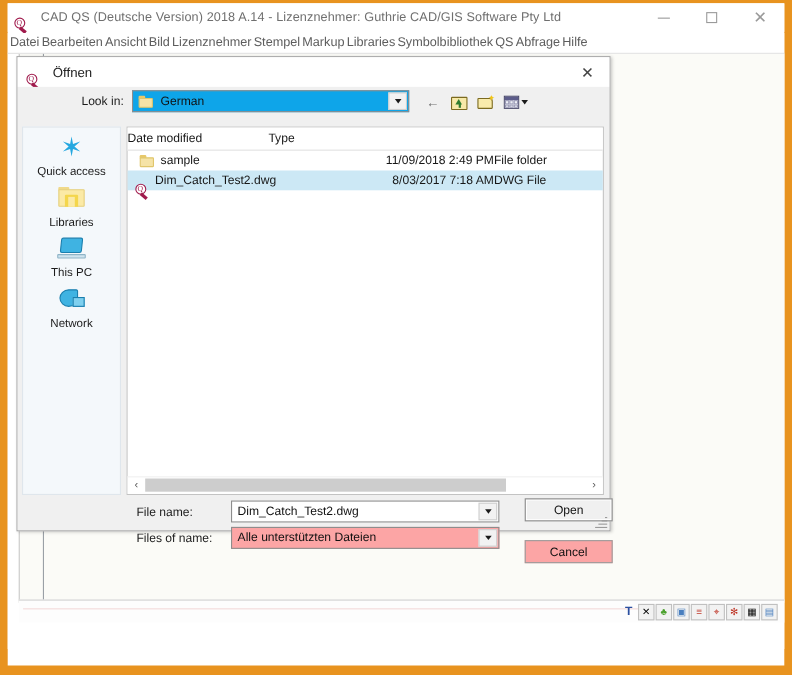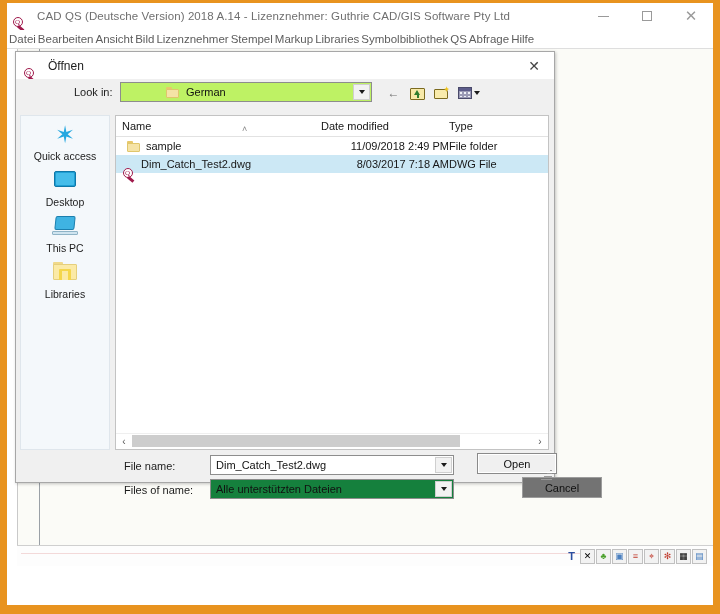--- a/index.html
+++ b/index.html
@@ -239,26 +239,25 @@
   #lookin-label {
     position: absolute;
     left: 58px; top: 7px;
     font-size: 11px;
     color: #1c1c1c;
   }
   #lookin-combo {
     position: absolute;
     left: 104px; top: 3px;
     width: 252px; height: 20px;
-    background: #bef264;
+    background: #0ea5e9;
     border: 1px solid #8d8d8d;
     box-sizing: border-box;
     display: flex;
     align-items: center;
-    padding-left: 40px;
   }
   .folder-icon {
     width: 13px; height: 11px;
     margin-left: 5px;
     position: relative;
     flex: 0 0 auto;
   }
   .folder-icon .tab {
     position: absolute;
     left: 0; top: 0;
@@ -635,21 +634,21 @@
     background: #ffffff;
     border: 1px solid #8d8d8d;
     box-sizing: border-box;
     display: flex;
     align-items: center;
   }
   #filetype-combo {
     position: absolute;
     left: 194px; top: 400px;
     width: 244px; height: 20px;
-    background: #15803d;
+    background: #fca5a5;
     border: 1px solid #8d8d8d;
     box-sizing: border-box;
     display: flex;
     align-items: center;
   }
   .combo-text {
     margin-left: 5px;
     font-size: 11px;
     color: #111;
   }
@@ -662,31 +661,30 @@
     box-shadow: inset 0 0 0 1px #ffffff;
     box-sizing: border-box;
     display: flex;
     align-items: center;
     justify-content: center;
     font-size: 11px;
     color: #111;
   }
   #cancel-button {
     position: absolute;
-    left: 461px; top: 398px;
+    left: 461px; top: 412px;
     width: 80px; height: 21px;
-    background: #737373;
+    background: #fca5a5;
     border: 1px solid #9c9c9c;
     box-sizing: border-box;
     display: flex;
     align-items: center;
     justify-content: center;
     font-size: 11px;
     color: #111;
-    margin-left: 45px;
   }
   #resize-grip {
     position: absolute;
     right: 2px; bottom: 2px;
     width: 11px; height: 11px;
   }
   #resize-grip i {
     position: absolute;
     right: 0;
     height: 1px;
@@ -819,51 +817,47 @@
         </div>
 
         <div id="places-bar">
           <div class="place-item">
             <span class="place-ico">
                 <span class="ico-star">✶</span>
               </span>
             <span class="place-label">Quick access</span>
           </div>
           <div class="place-item">
-            <span class="place-ico ico-desktop">
-                <span class="screen"></span>
-                <span class="inner"></span>
-              </span>
-            <span class="place-label">Desktop</span>
-          </div>
-          <div class="place-item">
-            <span class="place-ico ico-pc">
-                <span class="mon"></span>
-                <span class="base"></span>
-              </span>
-            <span class="place-label">This PC</span>
-          </div>
-          <div class="place-item">
             <span class="place-ico ico-lib">
                 <span class="tab"></span>
                 <span class="body"></span>
                 <span class="book"></span>
                 <span class="bookline"></span>
               </span>
             <span class="place-label">Libraries</span>
           </div>
+          <div class="place-item">
+            <span class="place-ico ico-pc">
+                <span class="mon"></span>
+                <span class="base"></span>
+              </span>
+            <span class="place-label">This PC</span>
+          </div>
+          <div class="place-item">
+            <span class="place-ico ico-net">
+                <span class="globe"></span>
+                <span class="plug"></span>
+              </span>
+            <span class="place-label">Network</span>
+          </div>
         </div>
 
         <div id="file-list">
 
           <div id="file-header">
-            <div class="col-name">
-              <span class="hdr-text">Name</span>
-              <span id="sort-caret">˄</span>
-            </div>
             <div class="col-date hdr-text">Date modified</div>
             <div class="col-type hdr-text">Type</div>
           </div>
 
           <div class="file-row" style="top:21px;">
             <div class="row-name">
               <span class="folder-icon">
                   <span class="tab"></span>
                   <span class="body"></span>
                 </span>

